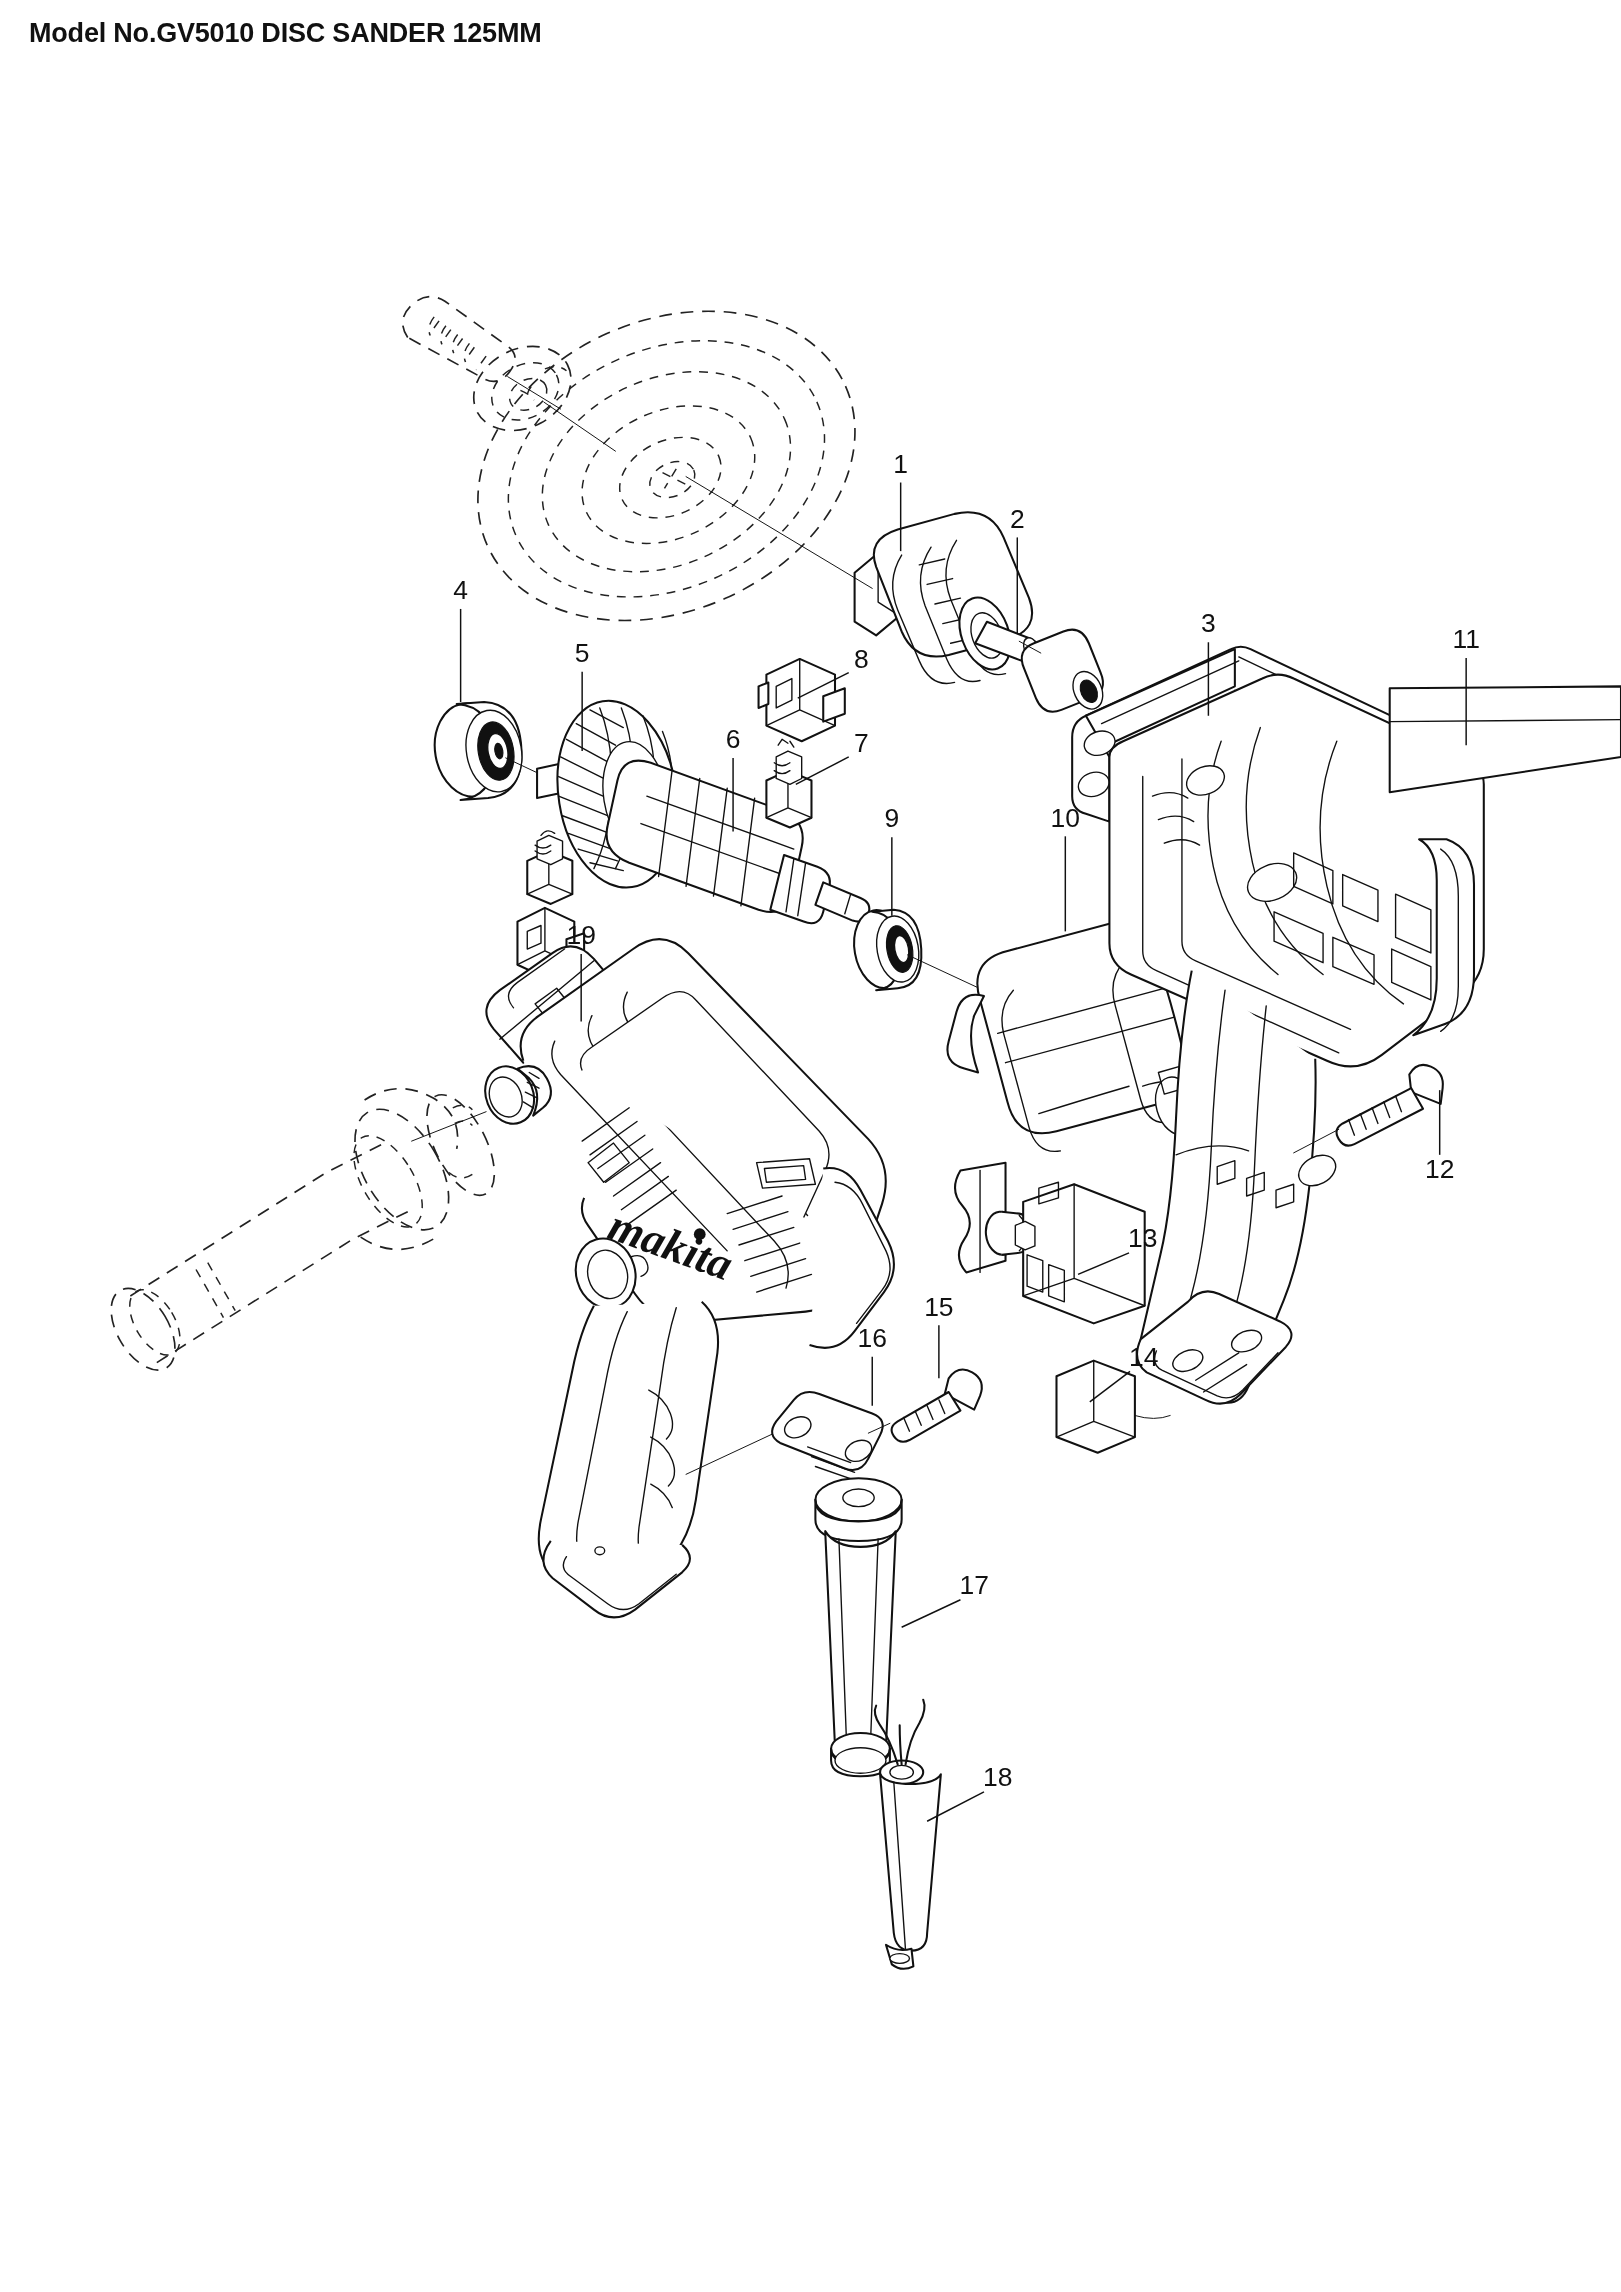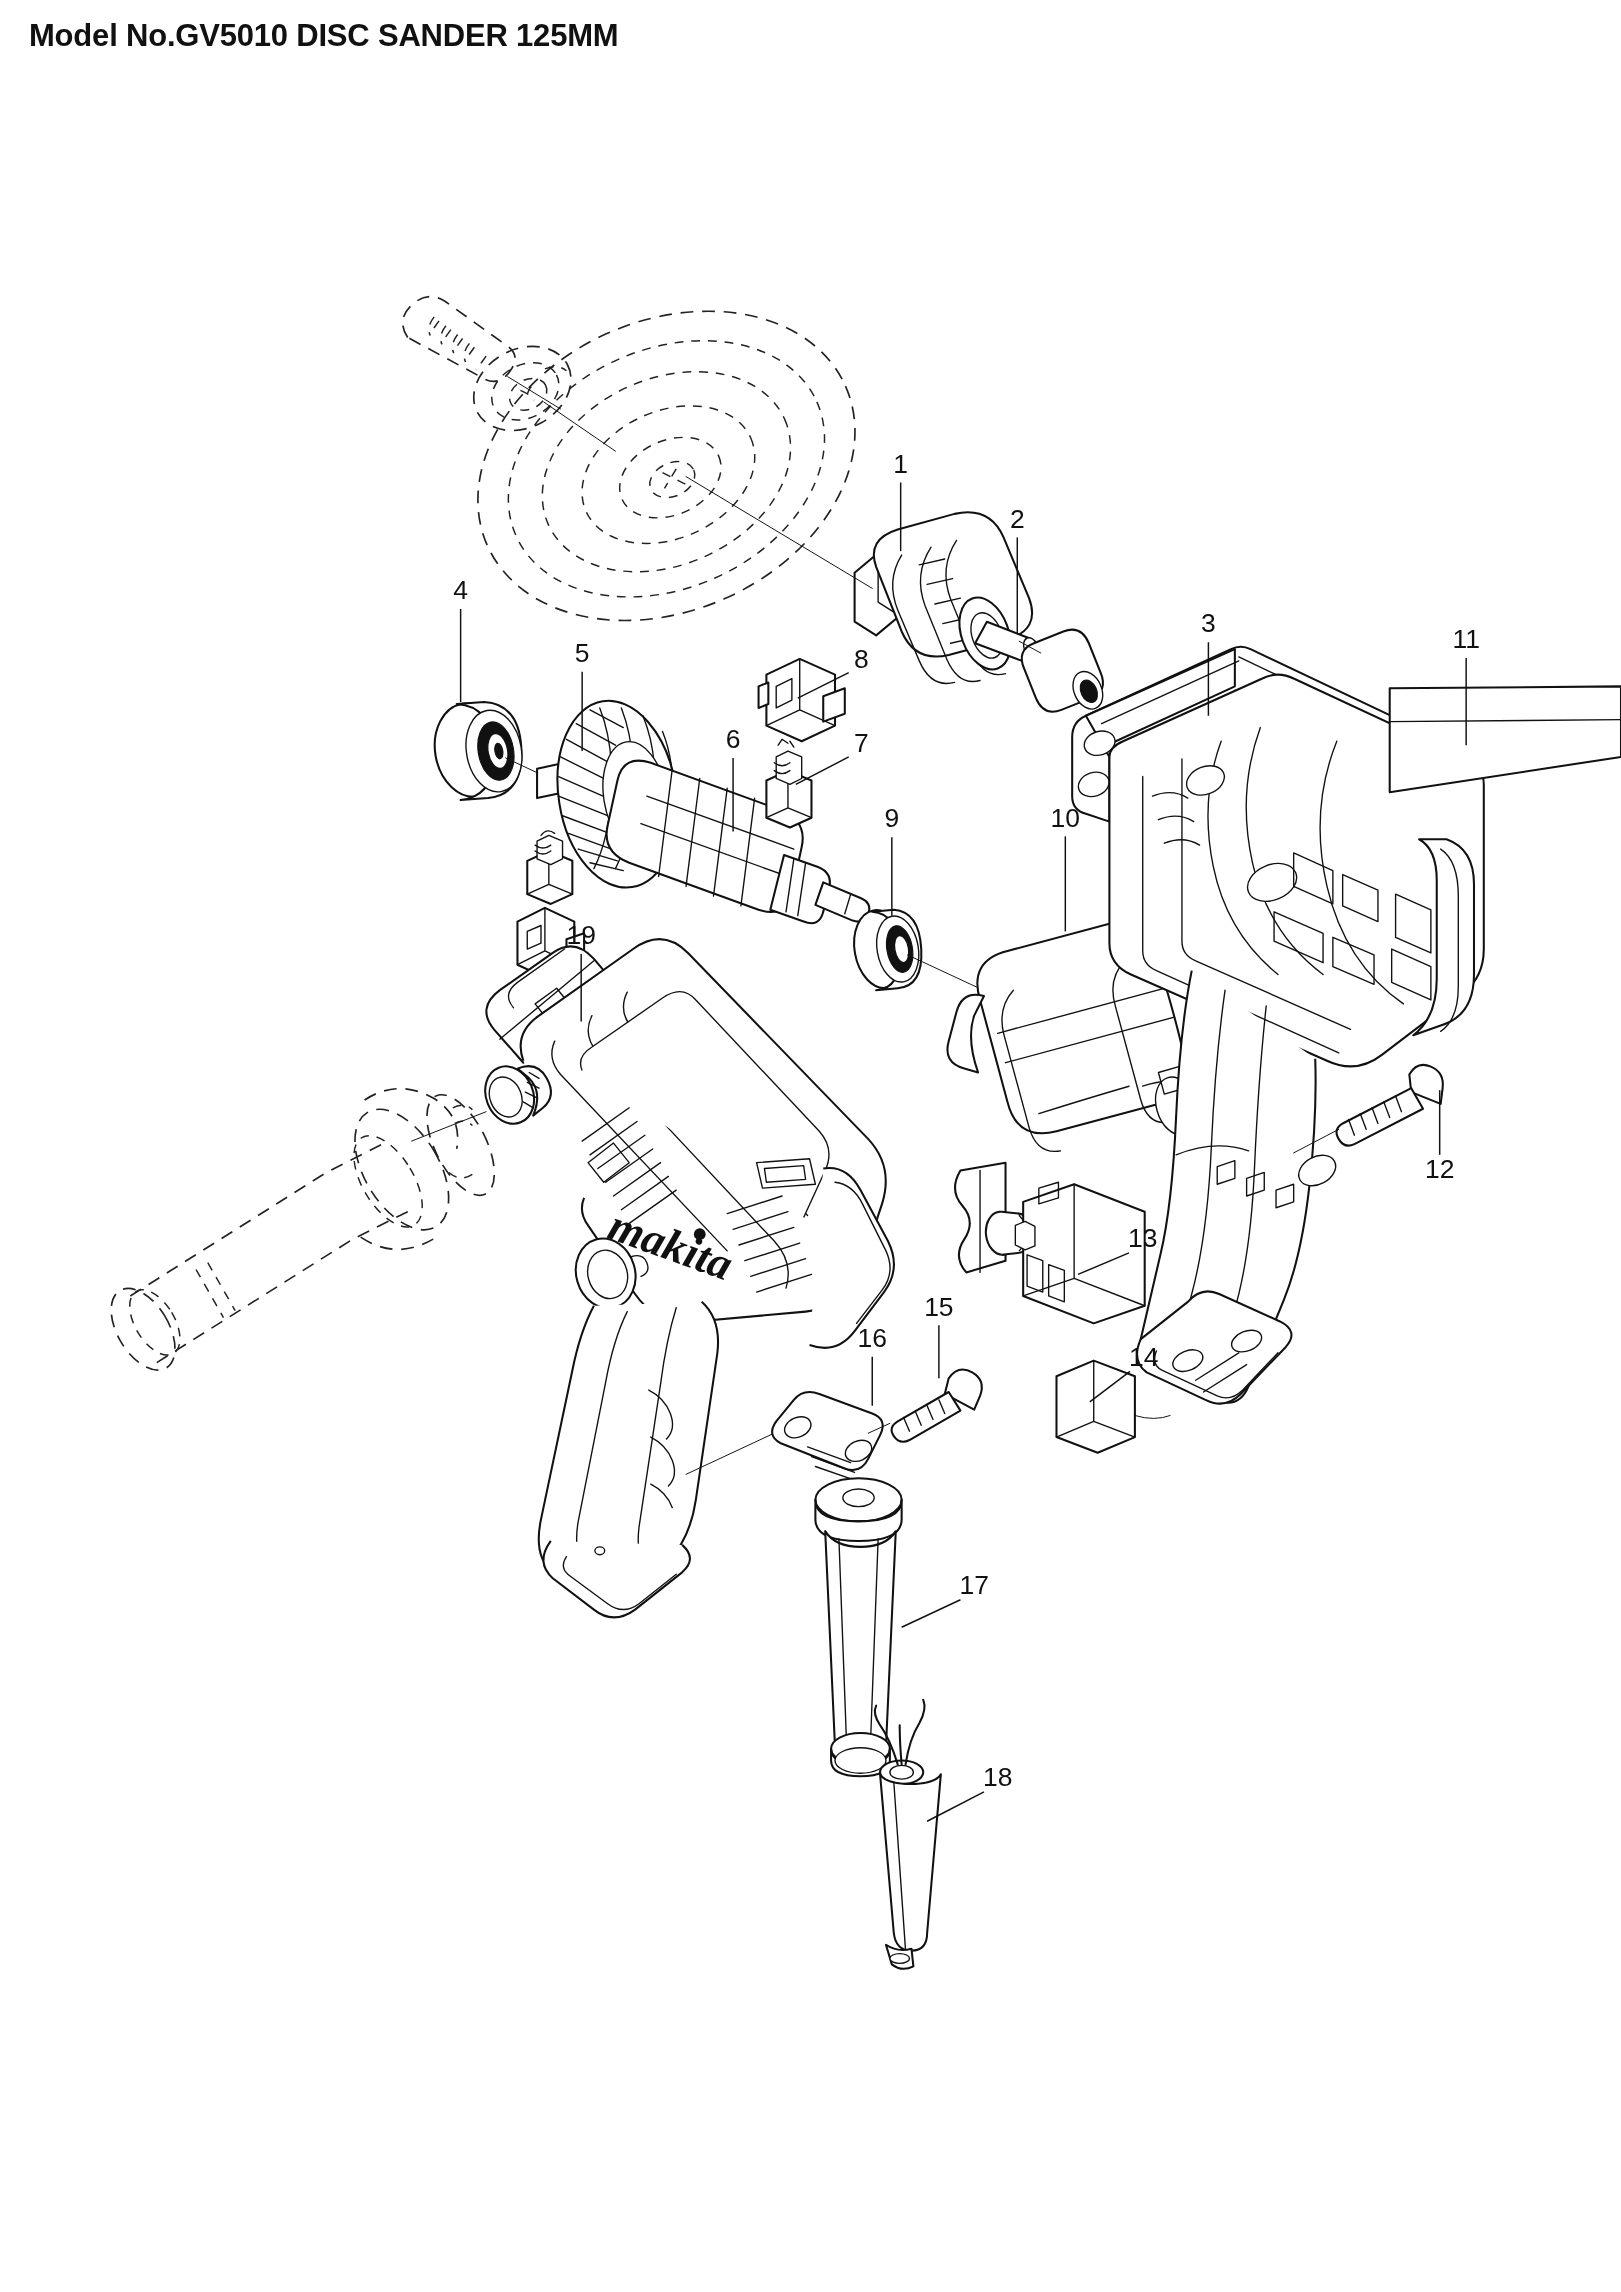--- a/index.html
+++ b/index.html
@@ -16,21 +16,21 @@
     position: relative;
     width: 1621px;
     height: 2293px;
     background: #ffffff;
     overflow: hidden;
   }
   #title {
     position: absolute;
     left: 29px;
     top: 17.6px;
-    font-size: 31px;
+    font-size: 27px;
     font-weight: bold;
     letter-spacing: -0.2px;
     color: #111111;
     white-space: nowrap;
   }
   #diagram {
     position: absolute;
     left: 0;
     top: 0;
     width: 1621px;

